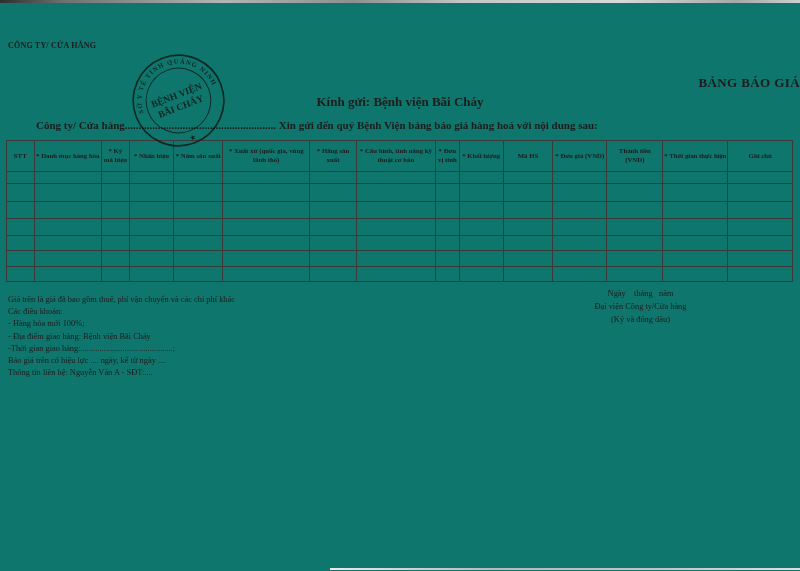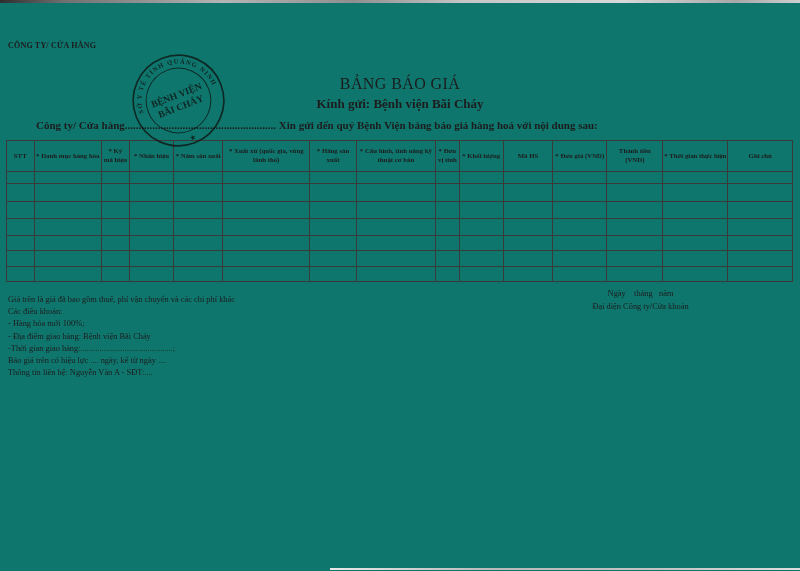--- a/index.html
+++ b/index.html
@@ -8,21 +8,21 @@
   #page { position:relative; width:800px; height:571px; background:#0f766e; overflow:hidden; }
 
   .scan-edge-top { position:absolute; top:0; left:0; width:800px; height:3px;
     background:linear-gradient(to right,#2e2e2e 0%,#707070 8%,#b5b5b5 28%,#8f8f8f 44%,#c6c6c6 58%,#d8d8d8 78%,#a8a8a8 92%,#cfcfcf 100%); }
   .scan-edge-bottom { position:absolute; bottom:1px; left:330px; width:470px; height:2px;
     background:linear-gradient(to right,#e9e9e9,#b9b9b9 35%,#c4c4c4 70%,#dedede); }
 
   .company-label { position:absolute; top:41px; left:8px; font-size:8px; font-weight:bold; letter-spacing:.2px; }
 
   .title-block { position:absolute; top:75px; left:0; width:800px; text-align:center; }
-  .doc-title { font-size:16px; font-weight:normal; letter-spacing:.4px; }
+  .doc-title { font-size:13px; font-weight:bold; letter-spacing:.4px;text-align:right; }
   .doc-subtitle { font-size:13px; font-weight:bold; margin-top:3px; }
 
   .intro-line { position:absolute; top:119px; left:8px; width:784px; font-size:11px; font-weight:bold; white-space:nowrap;margin-left:28px; }
 
   table.quote { position:absolute; top:140px; left:6px; width:787px; border-collapse:collapse; table-layout:fixed;
     border:1.5px solid #2f2f2f; }
   table.quote th, table.quote td { border:1px solid #3a3a3a; }
   table.quote th { font-size:6.8px; font-weight:bold; text-align:center; vertical-align:middle;
     padding:1px 1px; line-height:1.3; height:31px; background:transparent; }
   table.quote tbody tr:nth-child(1) td { height:12px; }
@@ -224,21 +224,22 @@
     <div>Các điều khoản:</div>
     <div>- Hàng hóa mới 100%;</div>
     <div>- Địa điểm giao hàng: Bệnh viện Bãi Cháy</div>
     <div>-Thời gian giao hàng:............................................;</div>
     <div>Báo giá trên có hiệu lực .... ngày, kể từ ngày ....</div>
     <div>Thông tin liên hệ: Nguyễn Văn A - SĐT:....</div>
   </div>
 
   <div class="signature">
     <div class="date-line">Ngày    tháng   năm</div>
-    <div>Đại diện Công ty/Cửa khoản</div>
+    <div>Đại viện Công ty/Cửa hàng</div>
+    <div>(Ký và đóng dấu)</div>
   </div>
 
   <svg class="stamp" viewBox="0 0 97 97">
     <circle cx="48.5" cy="48.5" r="45.3" fill="none" stroke="#c4403c" stroke-width="1.7"></circle>
     <circle cx="48.5" cy="48.5" r="32.3" fill="none" stroke="#c4403c" stroke-width="1"></circle>
     <defs>
       <path id="ringArc" d="M 16.46 67 A 37 37 0 1 1 80.54 67" fill="none"></path>
     </defs>
     <text font-size="6.6" font-weight="bold" fill="#c4403c" letter-spacing="1.1" font-family="Liberation Serif, serif">
       <textPath href="#ringArc" startOffset="50%" text-anchor="middle">SỞ Y TẾ TỈNH QUẢNG NINH</textPath>

